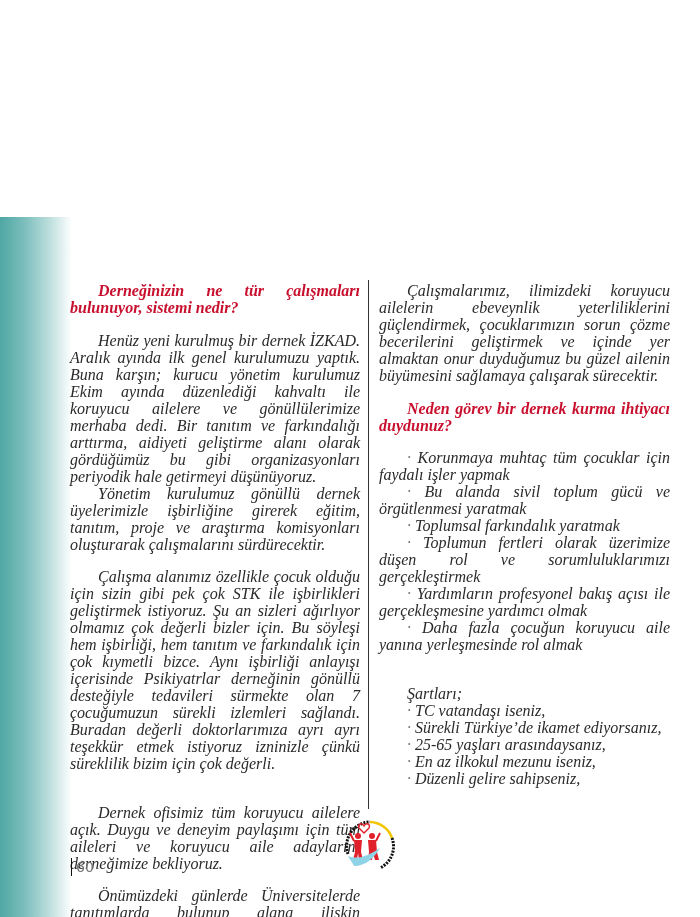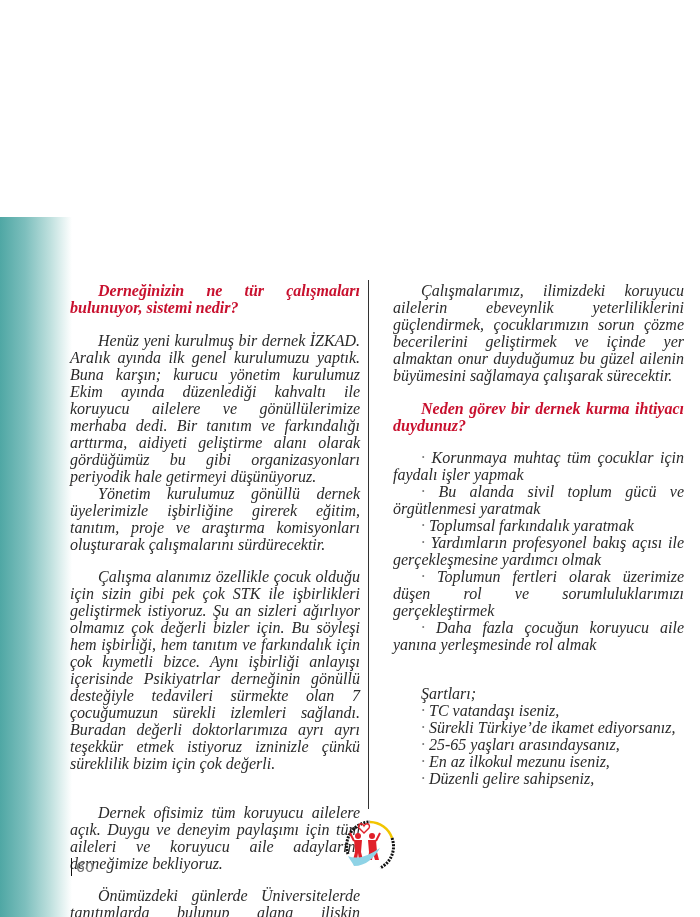--- a/index.html
+++ b/index.html
@@ -13,21 +13,21 @@
       position: absolute; left: 0; top: 217px; width: 72px; height: 700px;
       background: linear-gradient(to right, #4fa7a4 0%, #7dbfbd 35%, #bfe0de 70%, #ffffff 100%);
     }
     .col {
       position: absolute; top: 282px;
       font-size: 16px; line-height: 17px;
       text-align: justify;
       font-style: italic;
     }
     .col-left { left: 70px; width: 290px; }
-    .col-right { left: 393px; width: 291px; top: 282px; }
+    .col-right { left: 379px; width: 291px; top: 282px; }
     .divider {
       position: absolute; left: 368px; top: 280px; width: 1px; height: 529px;
       background: #333;
     }
     p { margin: 0; text-indent: 28px; }
     .q { color: #c8102e; font-weight: bold; }
     .gap { height: 15.7px; }
     .bullet { text-indent: 28px; }
     .bullet .dot { color: #777; }
     .page-num {
@@ -60,22 +60,22 @@
 
 <div class="col col-right">
   <p>Çalışmalarımız, ilimizdeki koruyucu ailelerin ebeveynlik yeterliliklerini güçlendirmek, çocuklarımızın sorun çözme becerilerini geliştirmek ve içinde yer almaktan onur duyduğumuz bu güzel ailenin büyümesini sağlamaya çalışarak sürecektir.</p>
   <div class="gap"></div>
   <p class="q">Neden görev bir dernek kurma ihtiyacı duydunuz?</p>
   <div class="gap"></div>
   <div>
     <p class="bullet"><span class="dot">·</span> <span>Korunmaya muhtaç tüm çocuklar için faydalı işler yapmak</span></p>
     <p class="bullet"><span class="dot">·</span> <span>Bu alanda sivil toplum gücü ve örgütlenmesi yaratmak</span></p>
     <p class="bullet"><span class="dot">·</span> <span>Toplumsal farkındalık yaratmak</span></p>
+    <p class="bullet"><span class="dot">·</span> <span>Toplumun fertleri olarak üzerimize düşen rol ve sorumluluklarımızı gerçekleştirmek</span></p>
     <p class="bullet"><span class="dot">·</span> <span>Yardımların profesyonel bakış açısı ile gerçekleşmesine yardımcı olmak</span></p>
-    <p class="bullet"><span class="dot">·</span> <span>Toplumun fertleri olarak üzerimize düşen rol ve sorumluluklarımızı gerçekleştirmek</span></p>
     <p class="bullet"><span class="dot">·</span> <span>Daha fazla çocuğun koruyucu aile yanına yerleşmesinde rol almak</span></p>
   </div>
   <div class="gap"></div>
   <div class="gap"></div>
   <p>Şartları;</p>
   <div>
     <p class="bullet"><span class="dot">·</span> <span>TC vatandaşı iseniz,</span></p>
     <p class="bullet"><span class="dot">·</span> <span>Sürekli Türkiye’de ikamet ediyorsanız,</span></p>
     <p class="bullet"><span class="dot">·</span> <span>25-65 yaşları arasındaysanız,</span></p>
     <p class="bullet"><span class="dot">·</span> <span>En az ilkokul mezunu iseniz,</span></p>

